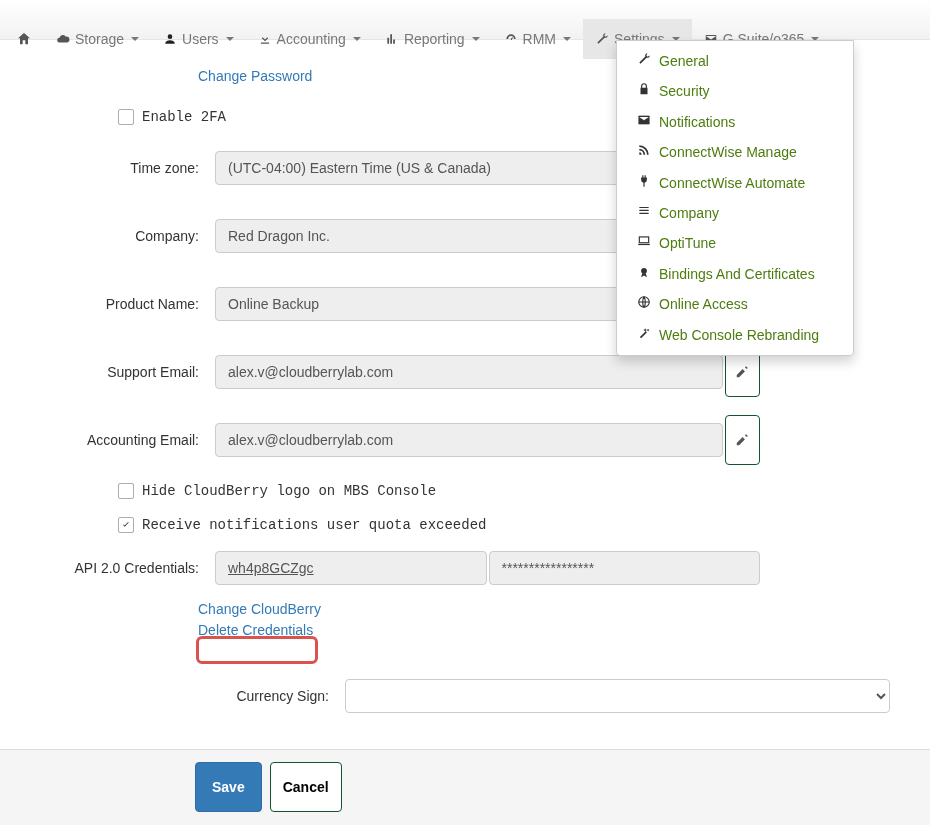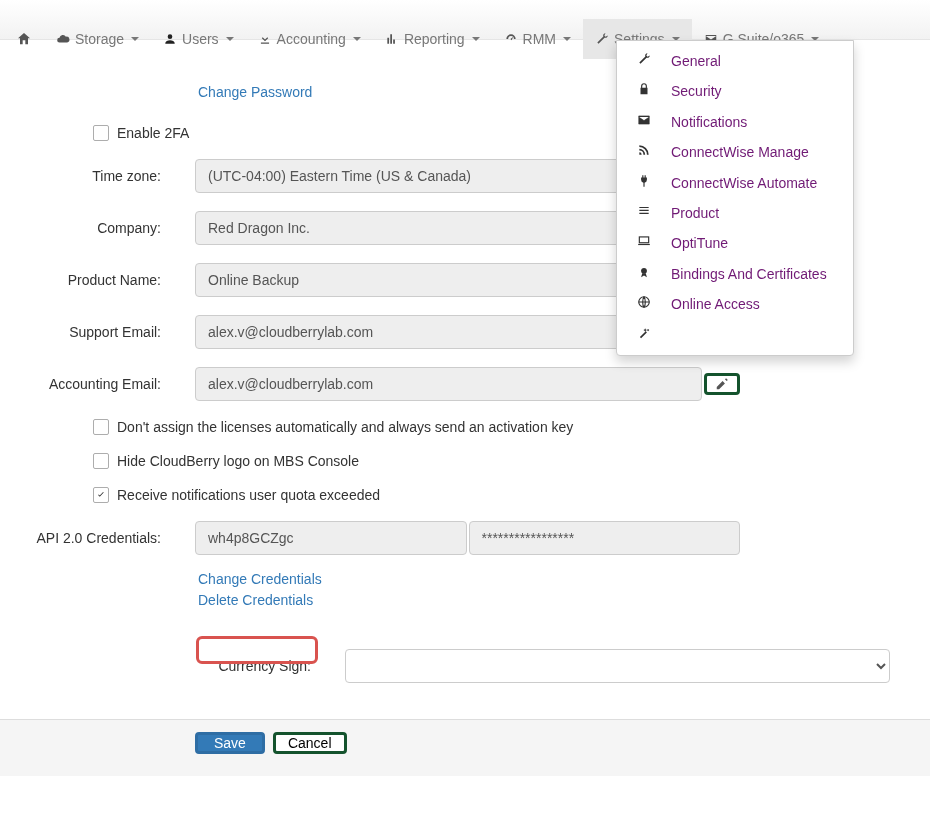--- a/index.html
+++ b/index.html
@@ -57,23 +57,23 @@
     border: 1px solid #ccc;
     border-bottom-left-radius: 4px;
     border-bottom-right-radius: 4px;
     box-shadow: 0 6px 12px rgba(0,0,0,0.175);
     padding: 5px 0;
     z-index: 10;
   }
   .dropdown-item {
     display: flex;
     align-items: center;
-    gap: 20px;
+    gap: 8px;
     padding: 4px 20px;
-    color: #701a75;
+    color: #4d7c0f;
     cursor: pointer;
     font-size: 14px;
     line-height: 1.6;
   }
   .dropdown-item .mi { width: 14px; text-align: center; color:#333; }
   
   .hl-box {
     position: absolute;
     border: 3px solid #d9534f;
     border-radius: 6px;
@@ -83,23 +83,23 @@
   .hl-changecred { top: 636px; left: 196px; width: 122px; height: 28px; }
 
   
   .form-area { padding: 20px 40px 0 0; }
   .form-row {
     display: flex;
     align-items: center;
     margin-bottom: 18px;
   }
   .form-label {
-    width: 195px;
+    width: 215px;
     text-align: right;
-    padding-right: 34px;
+    padding-right: 16px;
     color: #333;
   }
   .form-control-col {
     flex: 1;
     display: flex;
     align-items: center;
     gap: 2px;
     max-width: 545px;
   }
   .form-control {
@@ -115,44 +115,46 @@
   .form-control[disabled], .form-control.readonly {
     background: #eee;
     color: #555;
   }
   .btn {
     display: inline-flex;
     align-items: center;
     justify-content: center;
     padding: 6px 12px;
     font-size: 14px;
-    border: 3px solid #14532d;
+    border: 1px solid #14532d;
     border-radius: 4px;
     background: #fff;
     cursor: pointer;
-    height: 22px;
+    height: 50px;
+    font-weight: bold;
   }
   .btn-icon { width: 38px; padding: 0; color:#555; }
   .btn-primary {
     background: #337ab7;
     border-color: #2e6da4;
     color: #fff;
     padding: 6px 16px;
   }
   .link {
     color: #337ab7;
     cursor: pointer;
     display: inline-block;
   }
   
   .check-row {
     display: flex;
     align-items: center;
     margin-bottom: 18px;
-    padding-left: 93px;
+    padding-left: 118px;
+    font-family: Liberation Mono, monospace;
   }
   .checkbox {
     width: 16px; height: 16px;
     border: 1px solid #adadad;
     border-radius: 2px;
     margin-right: 8px;
     background: #fff;
     display: inline-flex;
     align-items: center;
     justify-content: center;
@@ -295,21 +297,21 @@
         </svg>
     </span>
     <span>ConnectWise Automate</span>
   </div>
   <div class="dropdown-item">
     <span class="mi">
       <svg class="glyph" viewBox="0 0 24 24" fill="#333">
           <path d="M4 5h16v2H4zm0 5h16v2H4zm0 5h16v2H4z"></path>
         </svg>
     </span>
-    <span>Product</span>
+    <span>Company</span>
   </div>
   <div class="dropdown-item">
     <span class="mi">
       <svg class="glyph" viewBox="0 0 24 24" fill="none" stroke="#333" stroke-width="2">
           <rect x="4" y="5" width="16" height="10"></rect>
           <path d="M2 18h20"></path>
         </svg>
     </span>
     <span>OptiTune</span>
   </div>
@@ -330,28 +332,29 @@
         </svg>
     </span>
     <span>Online Access</span>
   </div>
   <div class="dropdown-item">
     <span class="mi">
       <svg class="glyph" viewBox="0 0 24 24" fill="#333">
           <path d="M5 19l10-10 2 2L7 21zm12-12l2-2 2 2-2 2zM14 4l1 2 2 1-2 1-1 2-1-2-2-1 2-1z"></path>
         </svg>
     </span>
+    <span>Web Console Rebranding</span>
   </div>
 </div>
 
 <div class="hl-box hl-general"></div>
 
 <div class="form-area">
 
-  <div class="sub-links" style="margin-top:22px; margin-bottom:22px;">
+  <div class="sub-links" style="margin-top:6px; margin-bottom:22px;">
     <span class="link">Change Password</span>
   </div>
 
   <div class="check-row">
     <span class="checkbox">
       
     </span>
     <span>Enable 2FA</span>
   </div>
 
@@ -408,26 +411,20 @@
     <div class="form-control-col">
       <input class="form-control" disabled="" value="alex.v@cloudberrylab.com" style="">
       <button class="btn btn-icon">
         <svg class="glyph" viewBox="0 0 24 24" fill="#555">
             <path d="M3 17v4h4L17 11l-4-4zM20 7l-3-3 2-2 3 3z"></path>
           </svg>
       </button>
     </div>
   </div>
 
-  <div class="check-row">
-    <span class="checkbox">
-      
-    </span>
-    <span>Don't assign the licenses automatically and always send an activation key</span>
-  </div>
 
 
   <div class="check-row">
     <span class="checkbox">
       
     </span>
     <span>Hide CloudBerry logo on MBS Console</span>
   </div>
 
   <div class="check-row">
@@ -435,27 +432,27 @@
       <svg width="10" height="10" viewBox="0 0 24 24">
           <path fill="#333" d="M9 16l-4-4 1.5-1.5L9 13l8-8L18.5 6z"></path>
         </svg>
     </span>
     <span>Receive notifications user quota exceeded</span>
   </div>
 
   <div class="form-row">
     <div class="form-label">API 2.0 Credentials:</div>
     <div class="form-control-col">
-      <input class="form-control readonly" disabled="" style="flex: 1 1 0%;" value="wh4p8GCZgc">
+      <input class="form-control readonly" disabled="" style="flex: 1 1 0%; text-decoration: underline;" value="wh4p8GCZgc">
       <input class="form-control readonly" disabled="" style="flex: 1 1 0%;" value="*****************">
     </div>
   </div>
 
   <div class="sub-links" style="margin-top:-4px;">
-    <span class="link">Change Credentials</span>
+    <span class="link">Change CloudBerry</span>
     <span class="link">Delete Credentials</span>
   </div>
 
   <div class="form-row" style="margin-top:38px;justify-content:flex-end;">
     <div class="form-label">Currency Sign:</div>
     <div class="form-control-col">
       <select class="form-control">
         <option></option>
       </select>
     </div>

